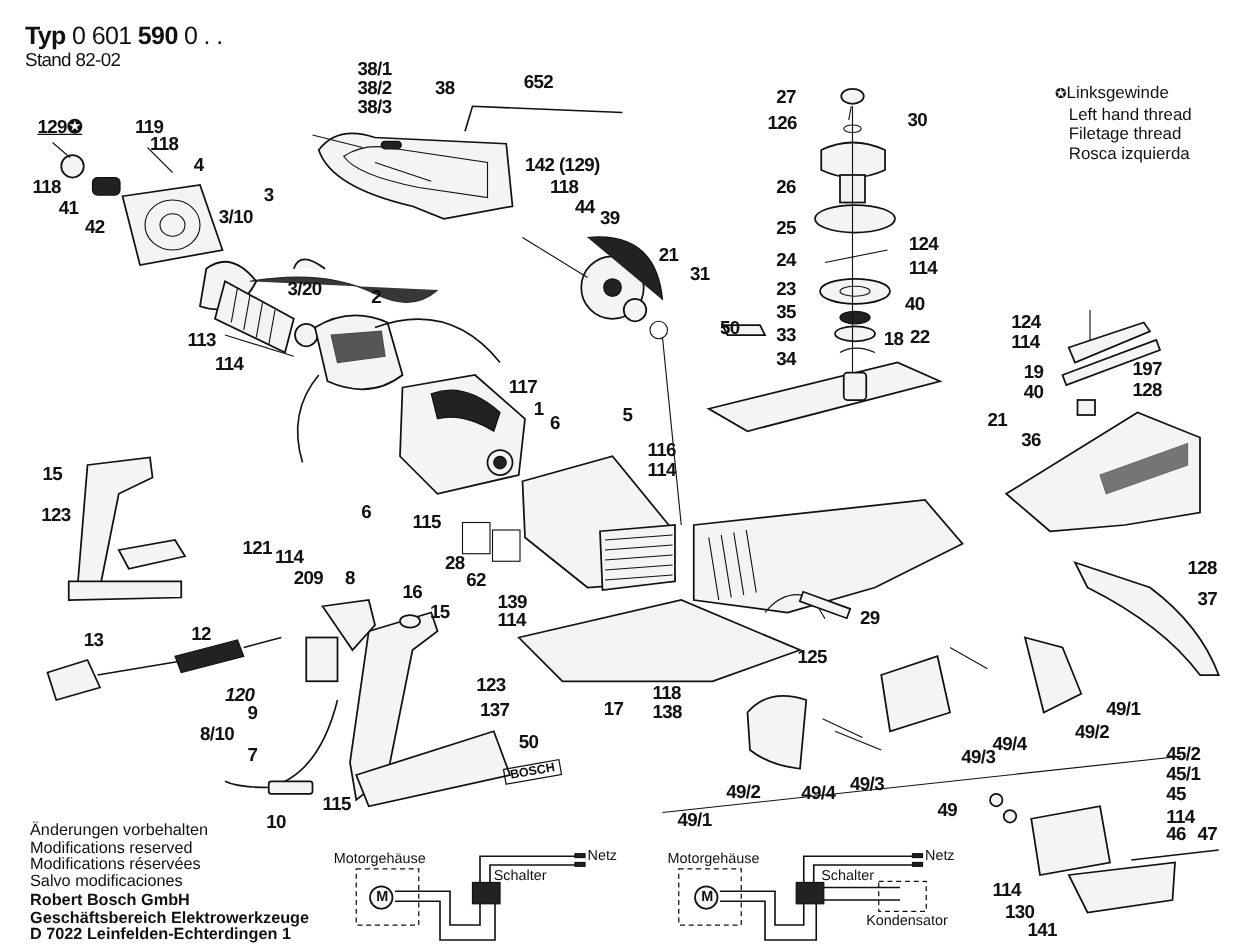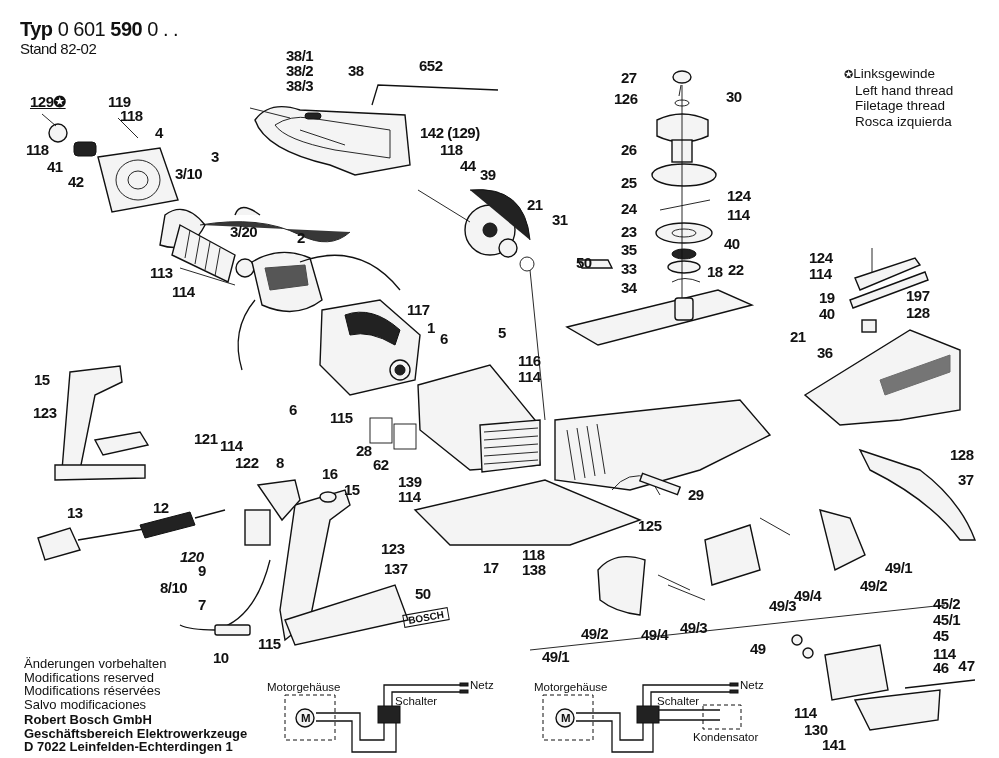--- a/index.html
+++ b/index.html
@@ -316,21 +316,21 @@
 <div class="lbl" style="left:289px;top:402px;">6</div>
 <div class="lbl" style="left:330px;top:410px;">115</div>
 <div class="lbl" style="left:518px;top:353px;">116</div>
 <div class="lbl" style="left:518px;top:369px;">114</div>
 <div class="lbl" style="left:356px;top:443px;">28</div>
 <div class="lbl" style="left:373px;top:457px;">62</div>
 <div class="lbl" style="left:34px;top:372px;">15</div>
 <div class="lbl" style="left:33px;top:405px;">123</div>
 <div class="lbl" style="left:194px;top:431px;">121</div>
 <div class="lbl" style="left:220px;top:438px;">114</div>
-<div class="lbl" style="left:235px;top:455px;">122</div>
+<div class="lbl" style="left:235px;top:455px;">209</div>
 <div class="lbl" style="left:276px;top:455px;">8</div>
 <div class="lbl" style="left:322px;top:466px;">16</div>
 <div class="lbl" style="left:344px;top:482px;">15</div>
 <div class="lbl" style="left:398px;top:474px;">139</div>
 <div class="lbl" style="left:398px;top:489px;">114</div>
 <div class="lbl" style="left:688px;top:487px;">29</div>
 <div class="lbl" style="left:67px;top:505px;">13</div>
 <div class="lbl" style="left:153px;top:500px;">12</div>
 <div class="lbl" style="left:180px;top:549px;font-style:italic;">120</div>
 <div class="lbl" style="left:198px;top:563px;">9</div>
@@ -352,16 +352,16 @@
 <div class="lbl" style="left:750px;top:641px;">49</div>
 <div class="lbl" style="left:769px;top:598px;">49/3</div>
 <div class="lbl" style="left:794px;top:588px;">49/4</div>
 <div class="lbl" style="left:860px;top:578px;">49/2</div>
 <div class="lbl" style="left:885px;top:560px;">49/1</div>
 <div class="lbl" style="left:933px;top:596px;">45/2</div>
 <div class="lbl" style="left:933px;top:612px;">45/1</div>
 <div class="lbl" style="left:933px;top:628px;">45</div>
 <div class="lbl" style="left:933px;top:646px;">114</div>
 <div class="lbl" style="left:933px;top:660px;">46</div>
-<div class="lbl" style="left:958px;top:660px;font-family:Liberation Mono, monospace;">47</div>
+<div class="lbl" style="left:958px;top:660px;">47</div>
 <div class="lbl" style="left:794px;top:705px;">114</div>
 <div class="lbl" style="left:804px;top:722px;">130</div>
 <div class="lbl" style="left:822px;top:737px;">141</div>
 
 </body></html>

